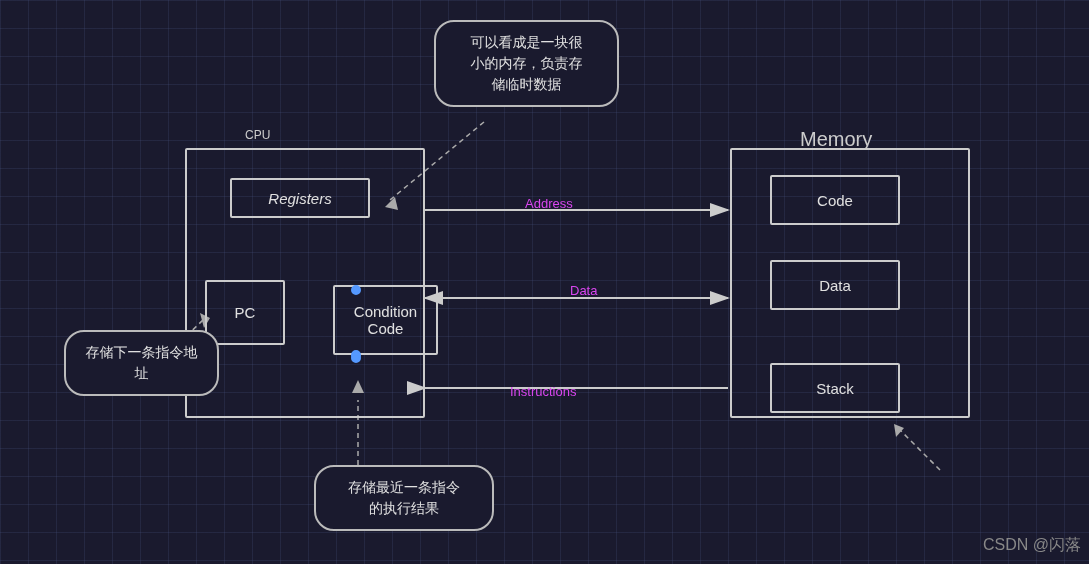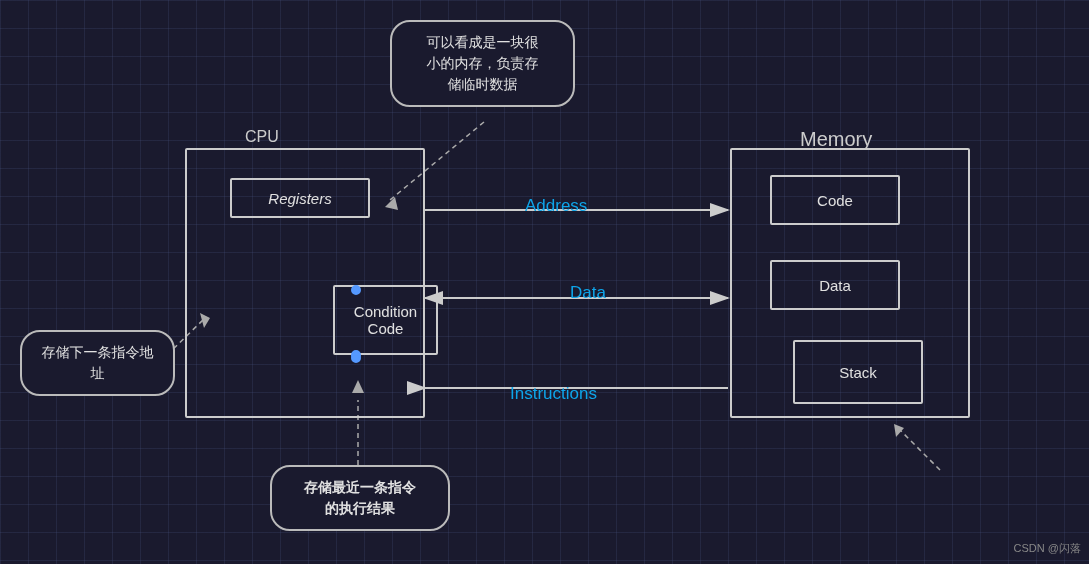--- a/index.html
+++ b/index.html
@@ -32,21 +32,21 @@
       border: 2.5px solid #ccc;
       background: transparent;
       border-radius: 2px;
     }
 
     .cpu-label {
       position: absolute;
       left: 245px;
       top: 128px;
       color: #ccc;
-      font-size: 16px;
+      font-size: 12px;
       font-weight: 400;
     }
 
     
     .memory-box {
       position: absolute;
       left: 730px;
       top: 148px;
       width: 240px;
       height: 270px;
@@ -114,56 +114,55 @@
 
     .data-box {
       left: 770px;
       top: 260px;
       width: 130px;
       height: 50px;
     }
 
     .stack-box {
       left: 770px;
-      top: 340px;
+      top: 363px;
       width: 130px;
-      height: 64px;
-      margin-left: 23px;
+      height: 50px;
     }
 
     
     .bubble {
       position: absolute;
       border: 2.5px solid #bbb;
       border-radius: 20px;
       background: #1a1a2e;
       color: #e0e0e0;
       font-size: 14px;
       text-align: center;
       padding: 10px 15px;
       line-height: 1.5;
+      margin-left: 44px;
     }
 
     .bubble-top {
       left: 390px;
       top: 20px;
       width: 185px;
     }
 
     .bubble-left {
       left: 20px;
       top: 330px;
       width: 155px;
     }
 
     .bubble-bottom {
       left: 270px;
       top: 465px;
       width: 180px;
-      font-weight: bold;
     }
 
     .bubble-bottom-right {
       left: 875px;
       top: 470px;
       width: 130px;
     }
 
     
     .arrows-svg {
@@ -171,22 +170,22 @@
       top: 0;
       left: 0;
       width: 1089px;
       height: 564px;
       pointer-events: none;
     }
 
     
     .arrow-label {
       position: absolute;
-      color: #0ea5e9;
-      font-size: 17px;
+      color: #d946ef;
+      font-size: 13px;
     }
 
     .label-address {
       left: 525px;
       top: 196px;
     }
 
     .label-data {
       left: 570px;
       top: 283px;
@@ -205,21 +204,21 @@
       border-radius: 50%;
       background: #5599ff;
       border: 2px solid #5599ff;
     }
 
     .watermark {
       position: absolute;
       bottom: 8px;
       right: 8px;
       color: #888;
-      font-size: 11px;
+      font-size: 16px;
     }
   </style>
 </head>
 <body>
 
 <div class="diagram-container">
 
   <svg class="arrows-svg">
     <defs>
       <marker id="arrowhead-right" markerWidth="10" markerHeight="7" refX="9" refY="3.5" orient="auto">
@@ -257,20 +256,23 @@
   </svg>
 
   <div class="cpu-label">CPU</div>
 
   <div class="cpu-box"></div>
 
   <div class="inner-box registers-box">
     <span>Registers</span>
   </div>
 
+  <div class="inner-box pc-box">
+    <span>PC</span>
+  </div>
 
   <div class="inner-box condition-code-box">
     <span>Condition<br>Code</span>
   </div>
 
   <div class="dot" style="left:351px; top:285px;"></div>
   <div class="dot" style="left:351px; top:350px;"></div>
   <div class="dot" style="left:351px; top:353px;"></div>
 
   <div class="memory-label">Memory</div>

